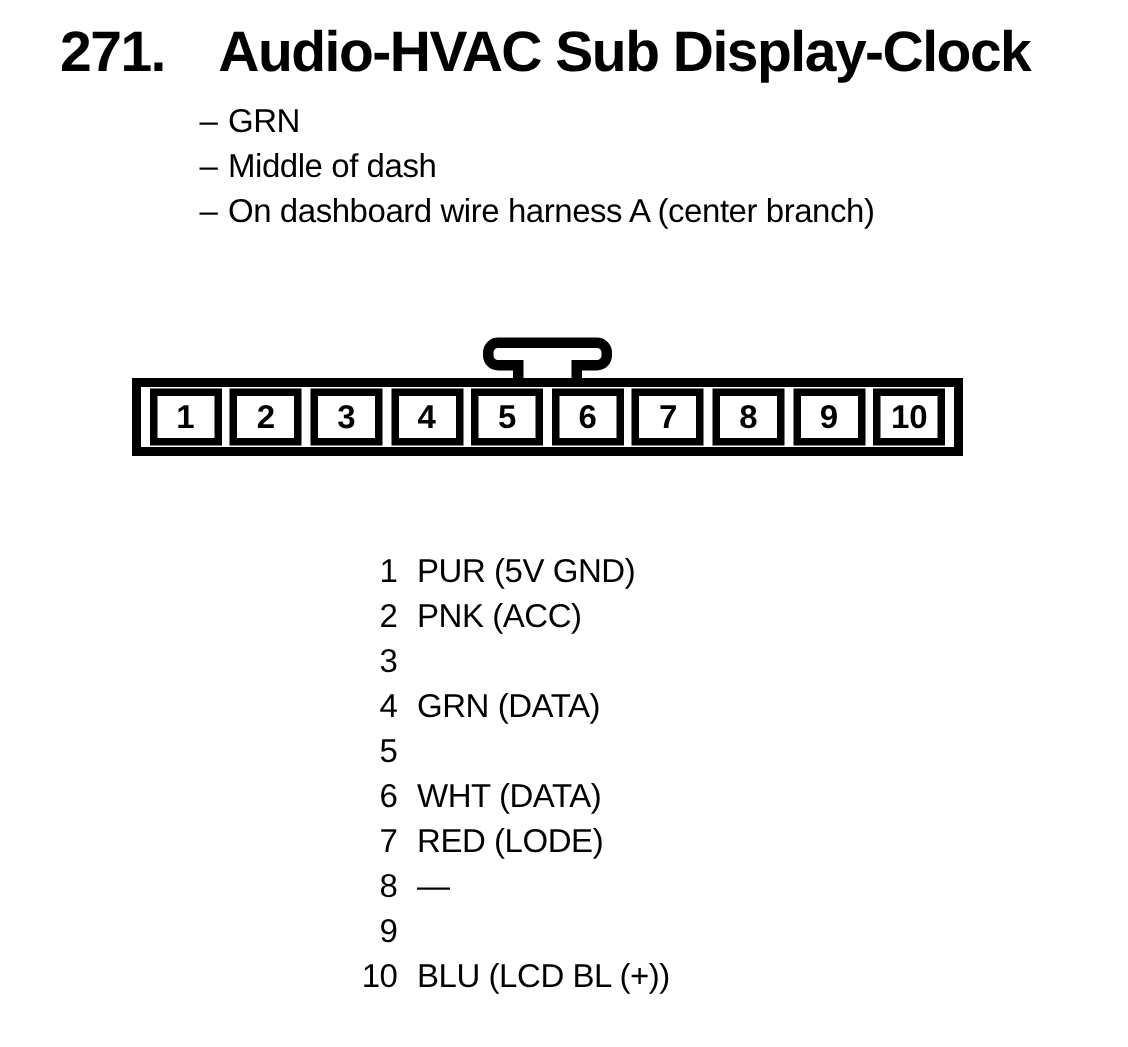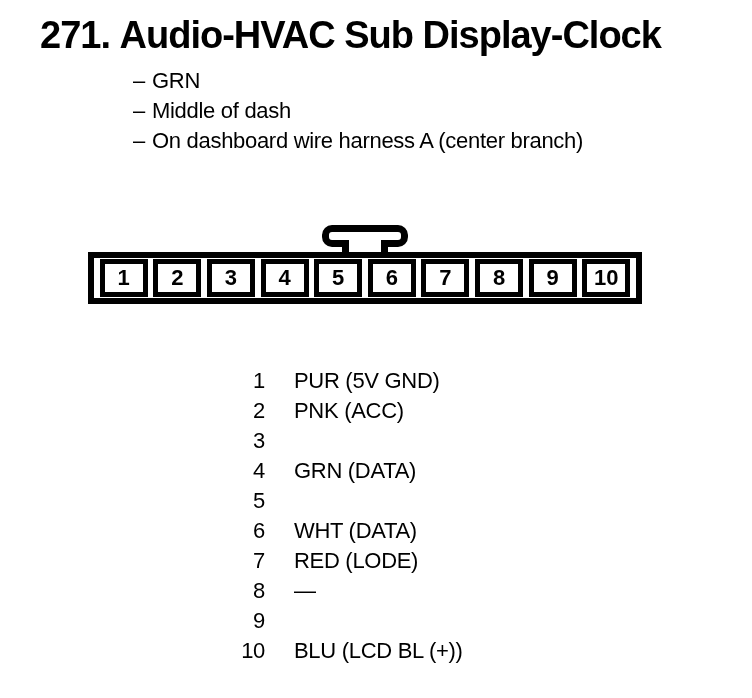--- a/index.html
+++ b/index.html
@@ -13,21 +13,21 @@
   }
   .page { position: relative; width: 752px; height: 698px; background: #fff; }
 
   
   .heading {
     position: absolute; left: 28px; top: 16px;
     font-weight: bold; font-size: 38px; line-height: 1;
     letter-spacing: -1px; white-space: nowrap;
   }
   .heading .num { display: inline-block; margin-left: 12px; }
-  .heading .ttl { display: inline-block; }
+  .heading .ttl { display: inline-block; margin-left: 26px; }
 
   
   .notes {
     position: absolute; left: 133px; top: 66px;
     font-size: 22px; line-height: 30px; letter-spacing: -0.3px;
   }
   .note { display: flex; white-space: nowrap; }
   .note .dash { width: 19px; }
 
   
@@ -59,21 +59,21 @@
     font-weight: bold; font-size: 22px;
   }
 
   
   .pinout {
     position: absolute; left: 235px; top: 366px;
     font-size: 22px; line-height: 30px; letter-spacing: -0.3px;
   }
   .pinout-row { display: flex; white-space: nowrap; }
   .pinout-row .num { width: 30px; text-align: right; flex: none; }
-  .pinout-row .lbl { margin-left: 29px; }
+  .pinout-row .lbl { margin-left: 13px; }
 </style>
 </head>
 <body>
 
 <div class="page">
 
   <div class="heading">
     <span class="num">271.</span>
     <span class="ttl">Audio-HVAC Sub Display-Clock</span>
   </div>

